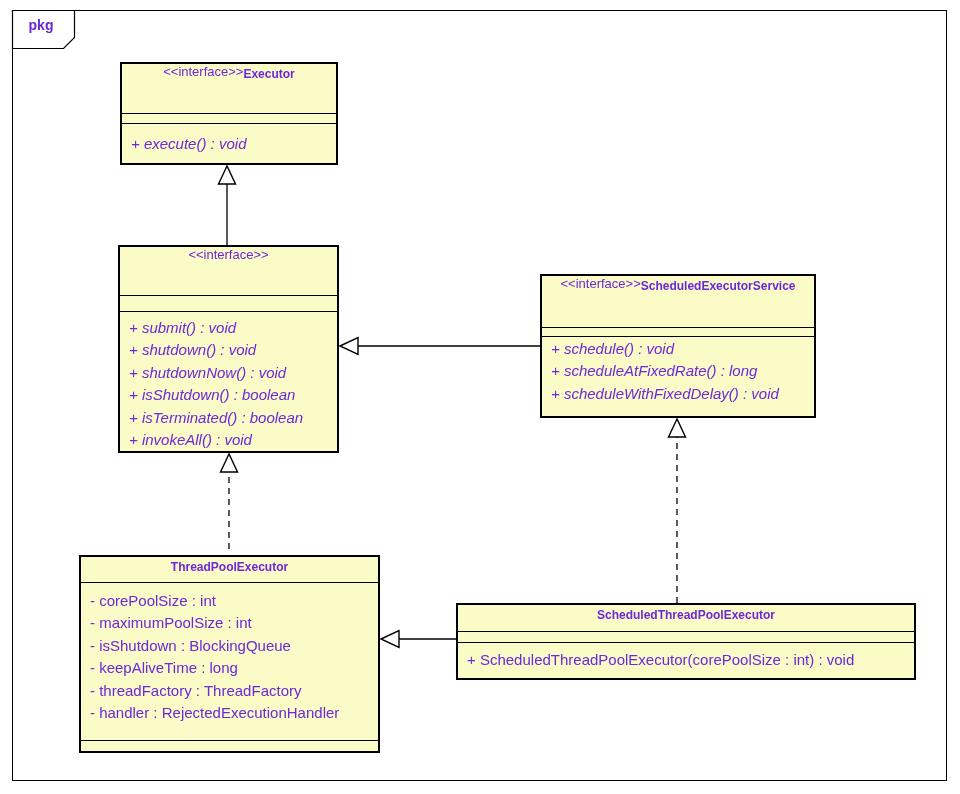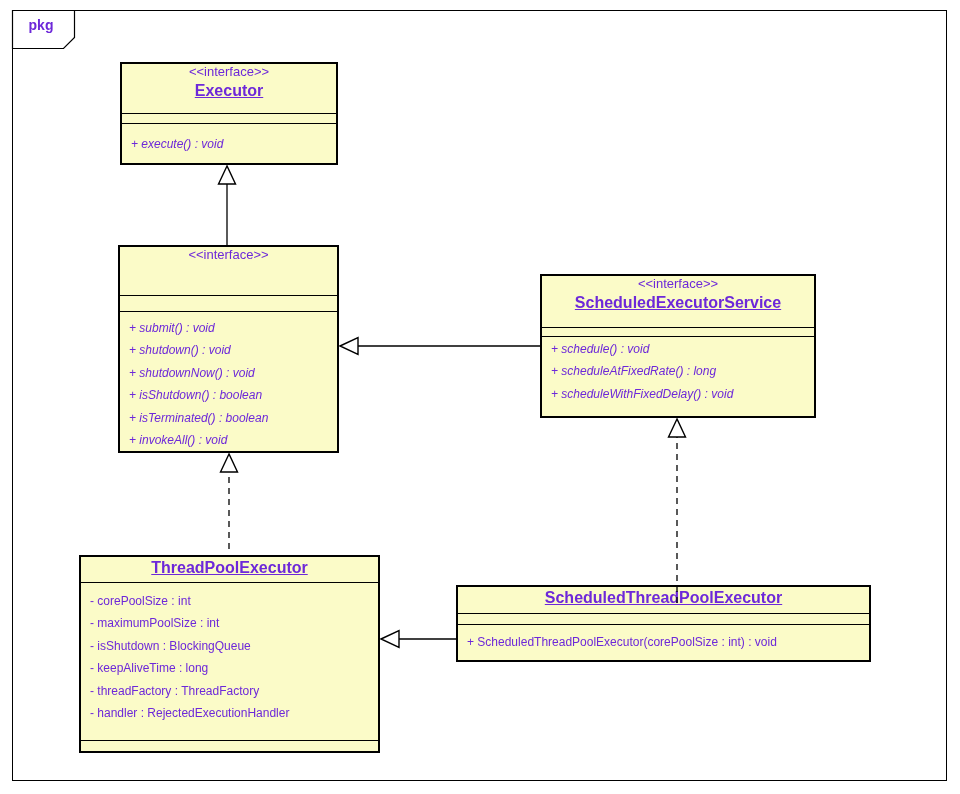--- a/index.html
+++ b/index.html
@@ -34,35 +34,34 @@
     background: #FBFBC8;
     border: 2px solid #000;
     display: flex;
     flex-direction: column;
     z-index: 2;
   }
   .uml-hdr {
     box-sizing: border-box;
     text-align: center;
     display: flex;
-    flex-direction: column;
-    justify-content: flex-start;
+    justify-content: center;
     flex: 0 0 auto;
   }
   .stereo { font-size: 13px; line-height: 16px; }
-  .cname  { font-size: 16px; font-weight: bold; line-height: 17px; margin-top: 2px; text-decoration: underline; }
+  .cname  { font-size: 12px; font-weight: bold; line-height: 17px; margin-top: 2px; }
   .comp {
     box-sizing: border-box;
     border-top: 1px solid #000;
     flex: 0 0 auto;
     overflow: hidden;
   }
   .comp.grow { flex: 1 1 auto; }
   .m-row {
-    font-size: 12px;
+    font-size: 15px;
     line-height: 22.4px;
     padding-left: 9px;
     white-space: nowrap;
   }
   .ital .m-row { font-style: italic; }
   svg.overlay {
     position: absolute;
     left: 0; top: 0;
     z-index: 4;
     pointer-events: none;
@@ -123,21 +122,21 @@
       <div class="m-row">- corePoolSize : int</div>
       <div class="m-row">- maximumPoolSize : int</div>
       <div class="m-row">- isShutdown : BlockingQueue</div>
       <div class="m-row">- keepAliveTime : long</div>
       <div class="m-row">- threadFactory : ThreadFactory</div>
       <div class="m-row">- handler : RejectedExecutionHandler</div>
     </div>
     <div class="comp" style="height:11px;"></div>
   </div>
 
-  <div class="uml-box" style="left:456px; top:585px; width:415px; height:77px;">
+  <div class="uml-box" style="left:456px; top:603px; width:460px; height:77px;">
     <div class="uml-hdr" style="height:26px;">
       <div class="cname">ScheduledThreadPoolExecutor</div>
     </div>
     <div class="comp" style="height:11px;"></div>
     <div class="comp grow" style="padding-top:6px;">
       <div class="m-row">+ ScheduledThreadPoolExecutor(corePoolSize : int) : void</div>
     </div>
   </div>
 
   <svg class="overlay" width="960" height="794" viewBox="0 0 960 794">

